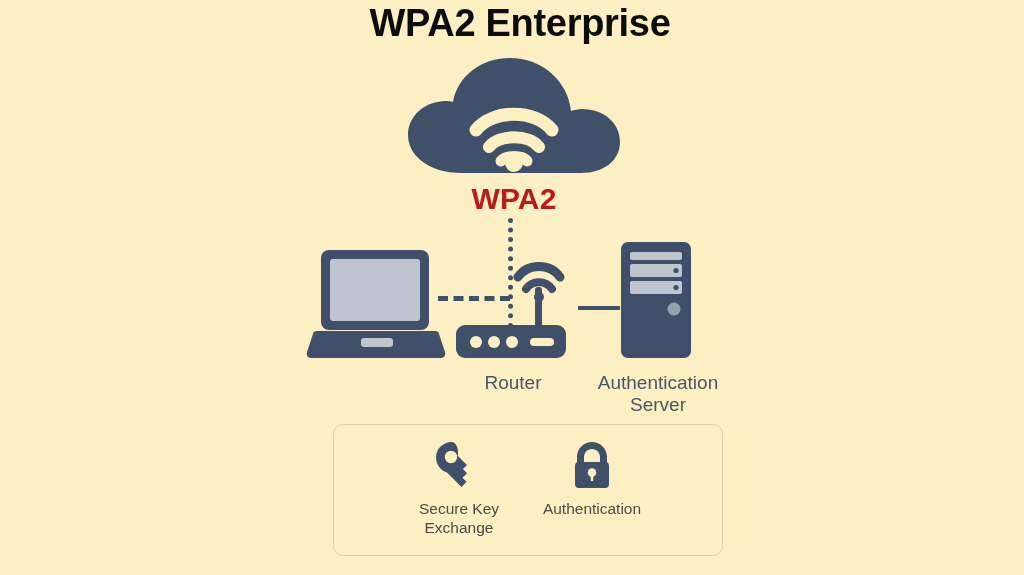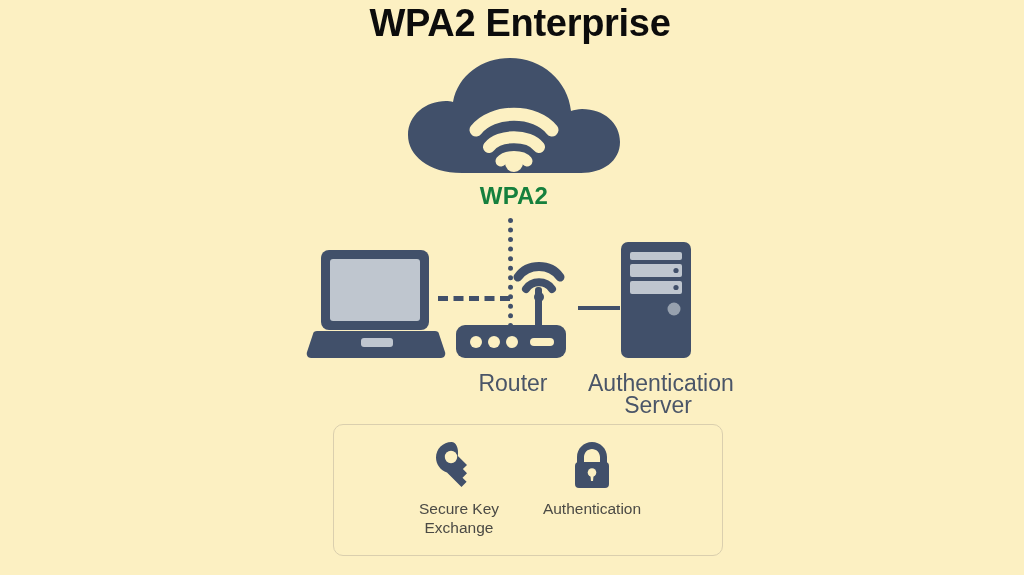--- a/index.html
+++ b/index.html
@@ -40,23 +40,23 @@
     width: 228px;
     height: 125px;
   }
 
   
   #wpa2-label {
     top: 182px;
     left: 400px;
     width: 228px;
     text-align: center;
-    font-size: 24px;
+    font-size: 30px;
     font-weight: bold;
-    color: #15803d;
+    color: #b91c1c;
     letter-spacing: 0.2px;
   }
 
   
   #laptop-group { top: 248px; left: 305px; width: 142px; height: 112px; }
   #router-group { top: 255px; left: 450px; width: 125px; height: 105px; }
   #server-group { top: 240px; left: 615px; width: 82px; height: 122px; }
 
   
   #line-cloud-router {
@@ -76,21 +76,21 @@
   #line-router-server {
     top: 306px;
     left: 578px;
     width: 42px;
     height: 0;
     border-top: 4px solid #41506A;
   }
 
   
   .device-label {
-    font-size: 23px;
+    font-size: 19px;
     color: #4A5568;
     text-align: center;
     line-height: 22px;
   }
   #router-label { top: 372px; left: 452px; width: 122px; }
   #server-label { top: 372px; left: 588px; width: 140px; }
 
   
   #feature-box {
     top: 424px;

